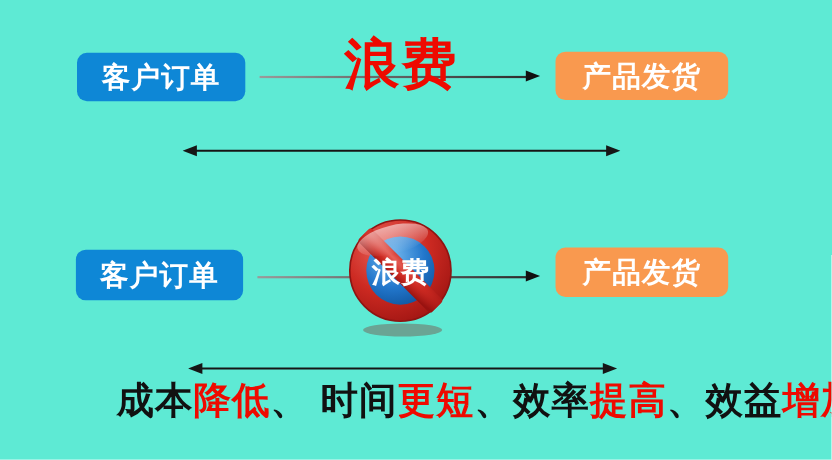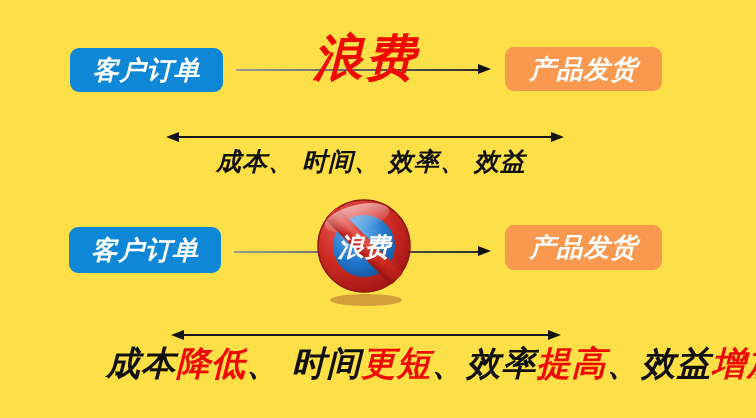--- a/index.html
+++ b/index.html
@@ -1,20 +1,19 @@
 <!DOCTYPE html>
 <html><head>
 <meta charset="utf-8">
 <style>
   *{margin:0;padding:0;box-sizing:border-box}
   html,body{background:#fff}
   .canvas{
-    position:relative;width:756px;height:418px;background:#fde047;overflow:hidden;
+    position:relative;width:756px;height:418px;background:#5eead4;overflow:hidden;
     font-family:"Liberation Sans","DejaVu Sans",sans-serif;
-    font-style:italic;
   }
   .abs{position:absolute}
   .flowbox{
     display:flex;align-items:center;justify-content:center;
     color:#fff;font-weight:bold;font-size:26px;border-radius:9px;
     letter-spacing:1px;z-index:2;
   }
   .hline{height:2px;background:linear-gradient(to right,#9a9a9a,#2b2b2b);z-index:1}
   .arrowhead{
     width:0;height:0;border-style:solid;
@@ -52,21 +51,20 @@
   <div class="abs flowbox" style="left: 505px; top: 47px; width: 157px; height: 44px; background: rgb(249, 153, 79);">
     <span>产品发货</span>
   </div>
 
   <svg class="abs span-arrow" style="left:166px;top:130px" width="398" height="14">
     <line x1="11" y1="7" x2="387" y2="7" stroke="#161616" stroke-width="1.8"></line>
     <polygon points="0,7 13,2 13,12" fill="#161616"></polygon>
     <polygon points="398,7 385,2 385,12" fill="#161616"></polygon>
   </svg>
 
-  <div class="abs metrics metrics-top" style="left:146px;top:145px;width:450px">成本、 时间、 效率、 效益</div>
 
   <div class="abs flowbox" style="left: 69px; top: 227px; width: 152px; height: 46px; background: rgb(14, 135, 214);">
     <span>客户订单</span>
   </div>
 
   <div class="abs hline" style="left:234px;top:251px;width:248px"></div>
 
   <div class="abs arrowhead" style="left:478px;top:246px"></div>
 
   <svg class="abs sign" style="left:312px;top:194px" width="104" height="114" viewBox="0 0 104 114">

